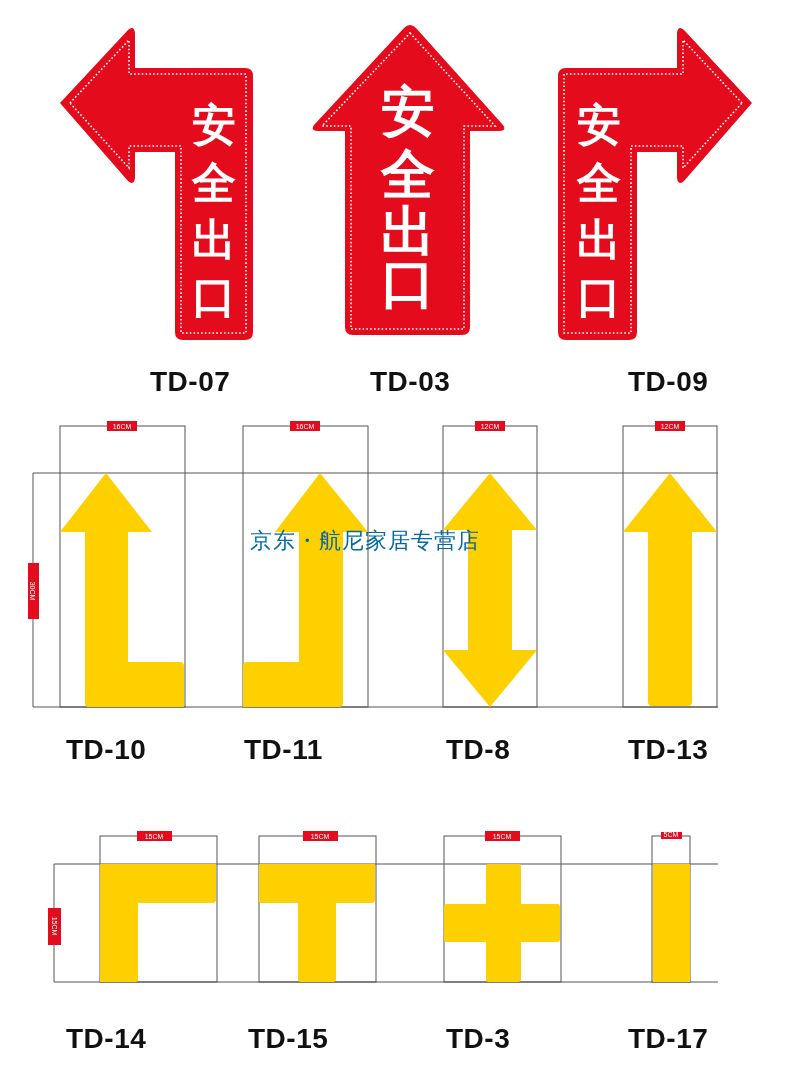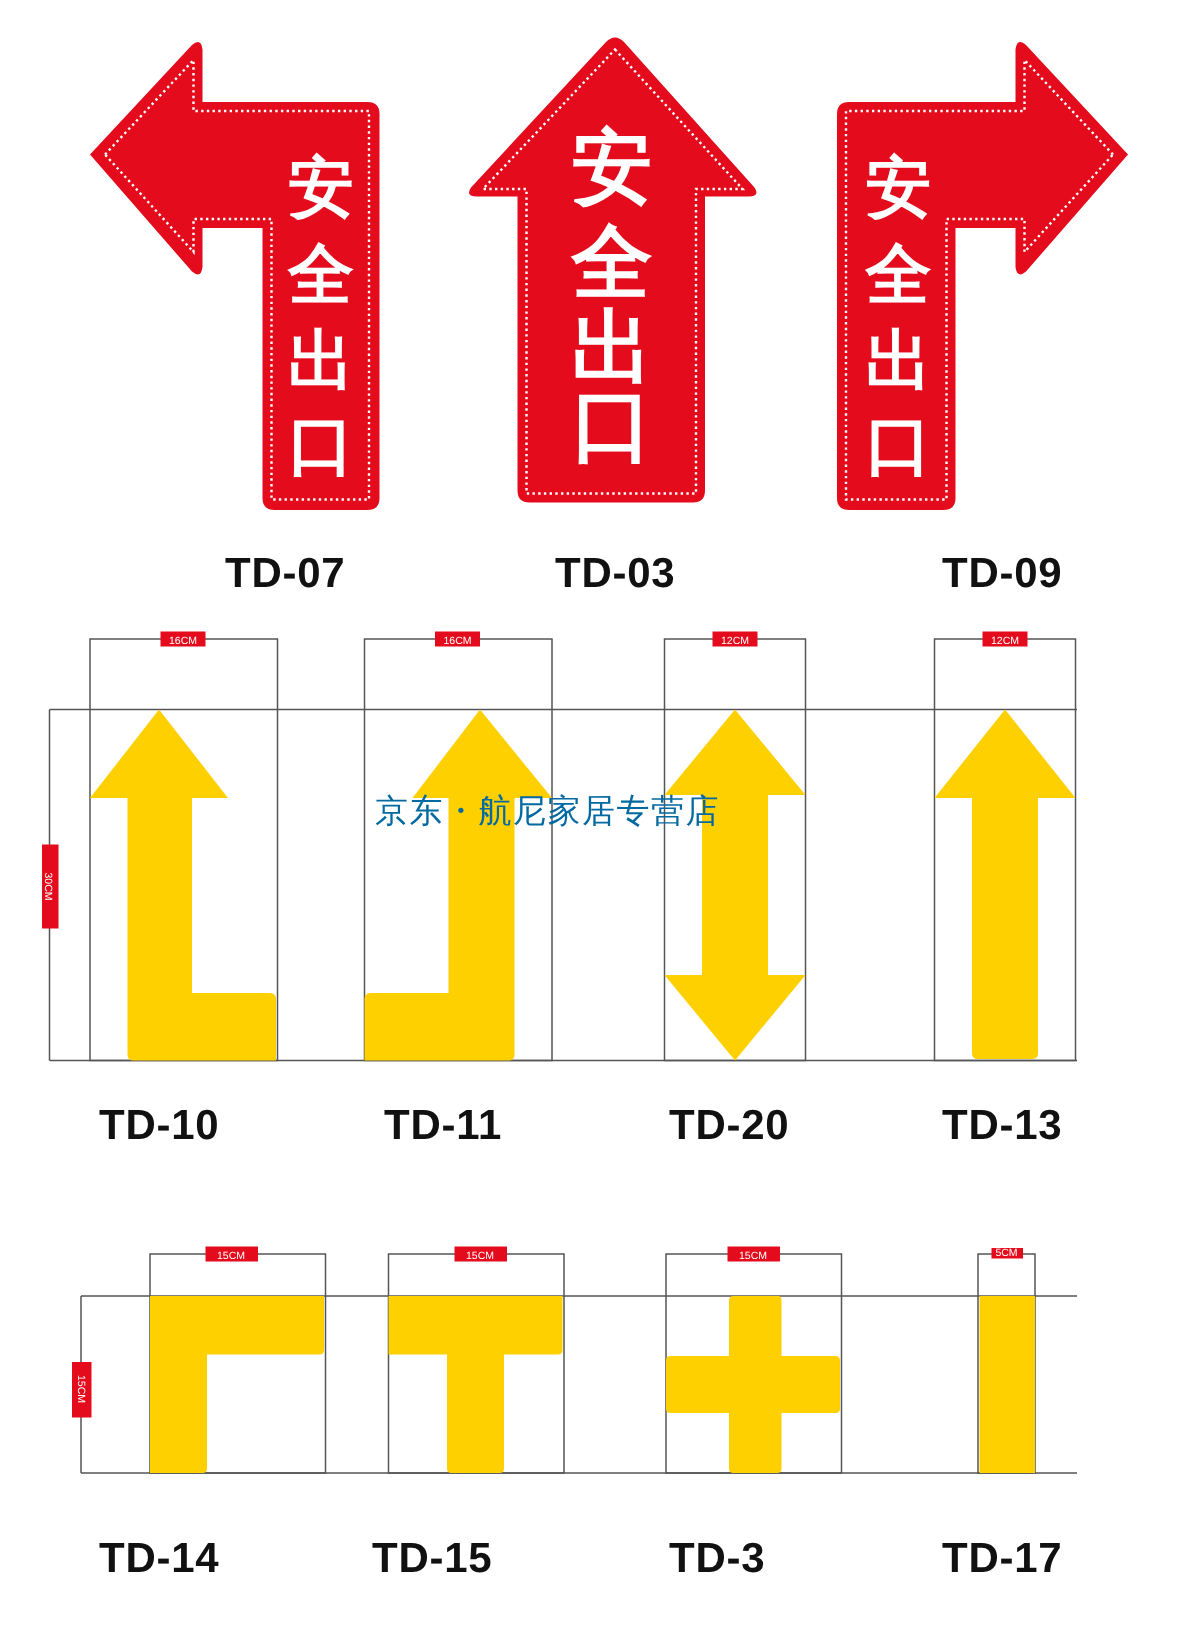--- a/index.html
+++ b/index.html
@@ -123,20 +123,20 @@
   </g>
   <g>
     <rect x="48" y="908" width="13" height="37" fill="#E30B1C"></rect>
     <text class="dim" font-size="8" x="0" y="0" text-anchor="middle" transform="translate(52,926) rotate(90)">15CM</text>
   </g>
 </svg>
 
 <div class="watermark">京东・航尼家居专营店</div>
 
 <div class="label" style="left:66px;top:734px;text-align:center;">TD-10</div>
-<div class="label" style="left:256px;top:734px;">TD-11</div>
-<div class="label" style="left:446px;top:734px;">TD-20</div>
+<div class="label" style="left:244px;top:734px;">TD-11</div>
+<div class="label" style="left:446px;top:734px;">TD-8</div>
 <div class="label" style="left:628px;top:734px;text-align:right;">TD-13</div>
 
 <div class="label" style="left:66px;top:1023px;">TD-14</div>
 <div class="label" style="left:248px;top:1023px;">TD-15</div>
 <div class="label" style="left:446px;top:1023px;">TD-3</div>
 <div class="label" style="left:628px;top:1023px;">TD-17</div>
 
 </body></html>

